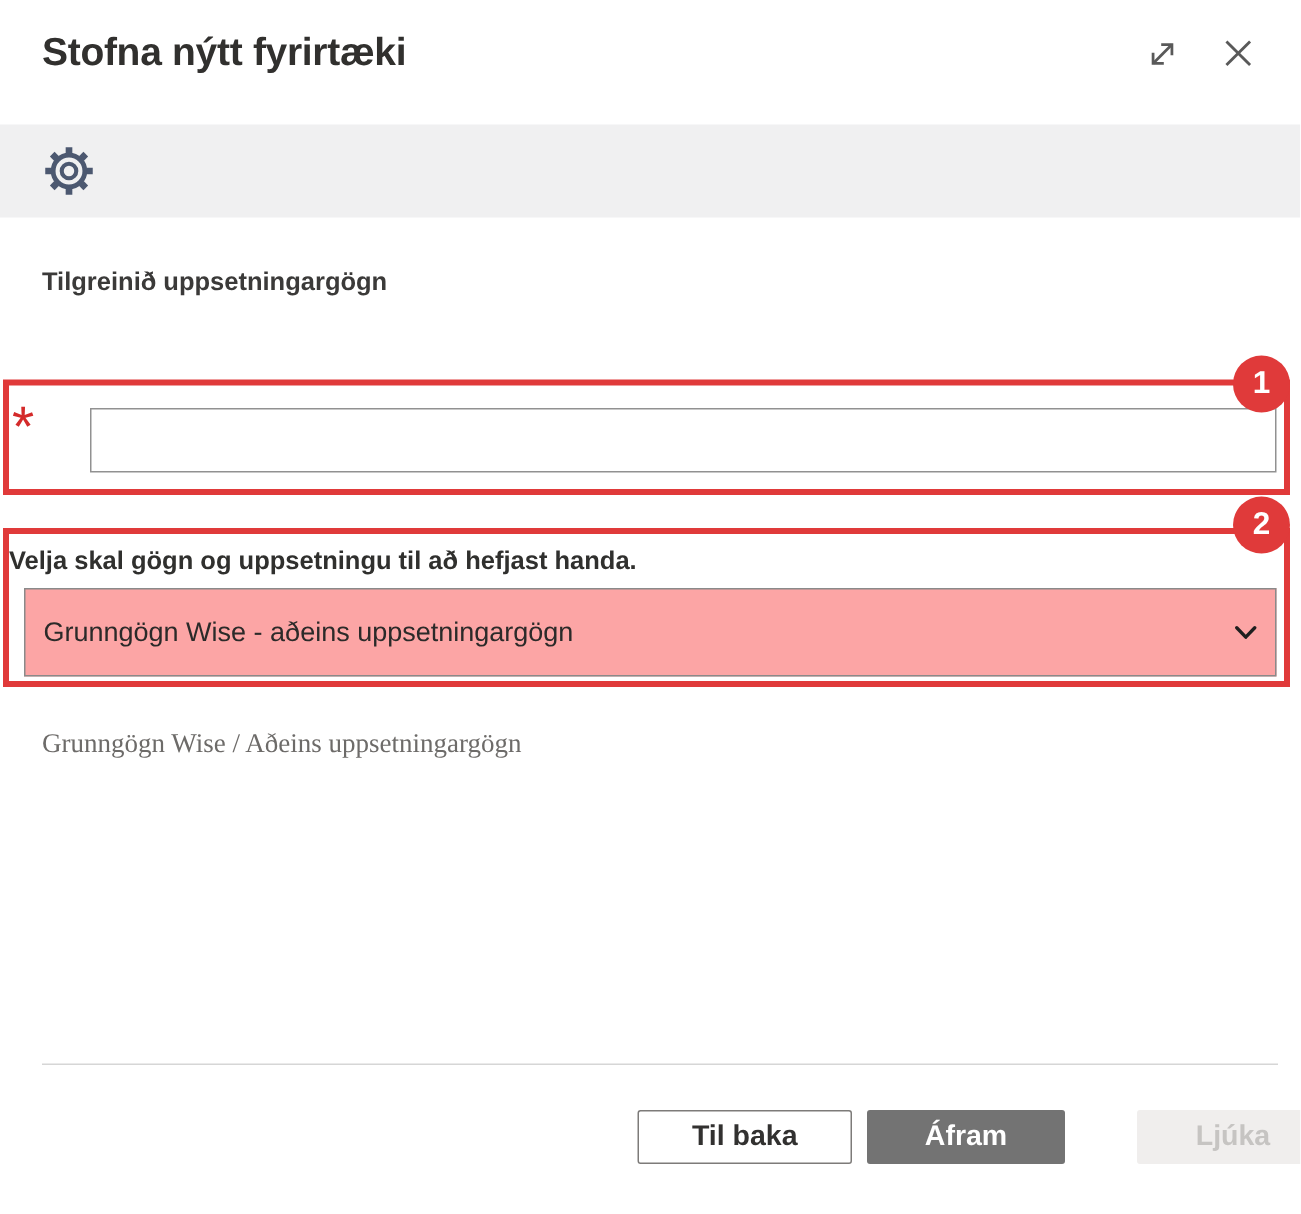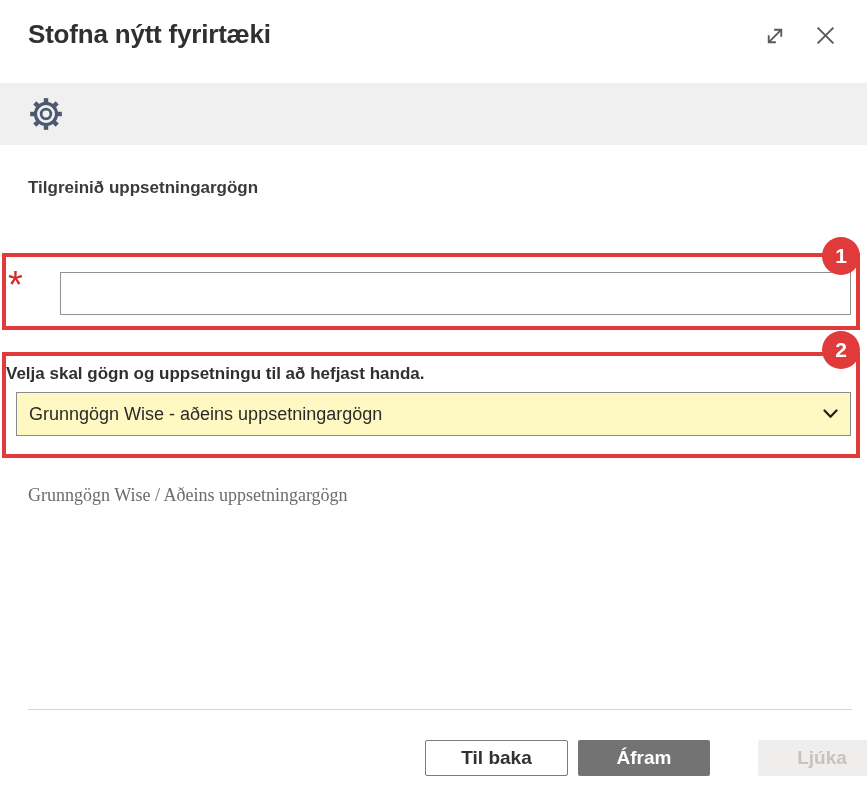--- a/index.html
+++ b/index.html
@@ -47,22 +47,22 @@
   }
   .name-input {
     position:absolute; left:60px; top:272px; width:791px; height:43px;
     border:1px solid #919191; background:#ffffff; font-size:18px; color:#252423;
     padding:0 10px; outline:none; font-family:"Liberation Sans", sans-serif;
   }
 
   
   .select-label { position:absolute; left:0; top:8px; font-size:17px; font-weight:700; color:#30302e; }
   .select-box {
-    position:absolute; left:10px; top:36px; width:835px; height:44px;
-    border:1px solid #8a8a8a; background:#fef9c3; cursor:pointer;
+    position:absolute; left:10px; top:36px; width:835px; height:59px;
+    border:1px solid #8a8a8a; background:#fca5a5; cursor:pointer;
     display:flex; align-items:center; padding:0 12px;
   }
   .select-value { font-size:18px; color:#2b2a29; flex:1 1 auto; overflow:hidden; white-space:nowrap; }
   .select-chevron { flex:0 0 auto; display:flex; align-items:center; }
 
   
   .pkg-subtitle { position:absolute; left:28px; top:485px; font-size:18px; color:#6d6b69;font-family:Liberation Serif, serif; }
   .pkg-description {
     position:absolute; left:28px; top:545px; width:812px;
     font-size:18px; line-height:30px; color:#494745;

